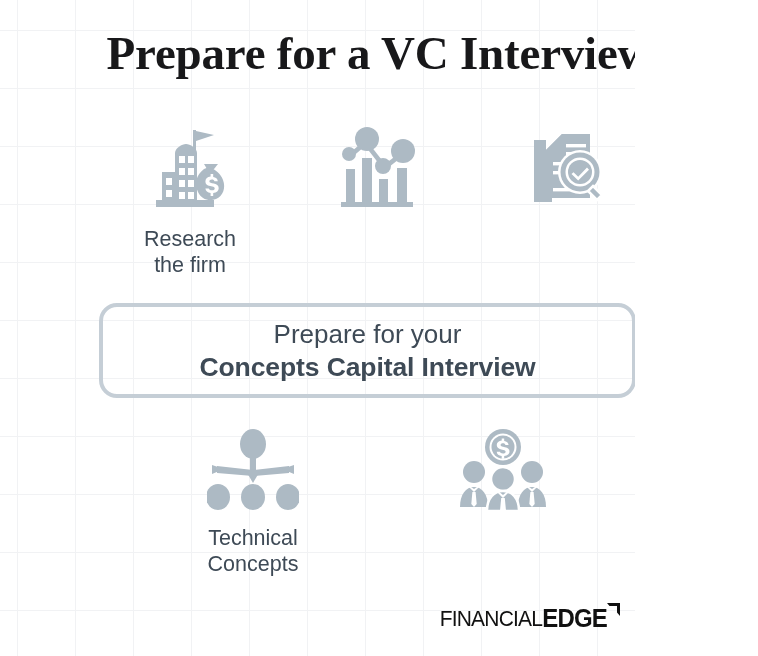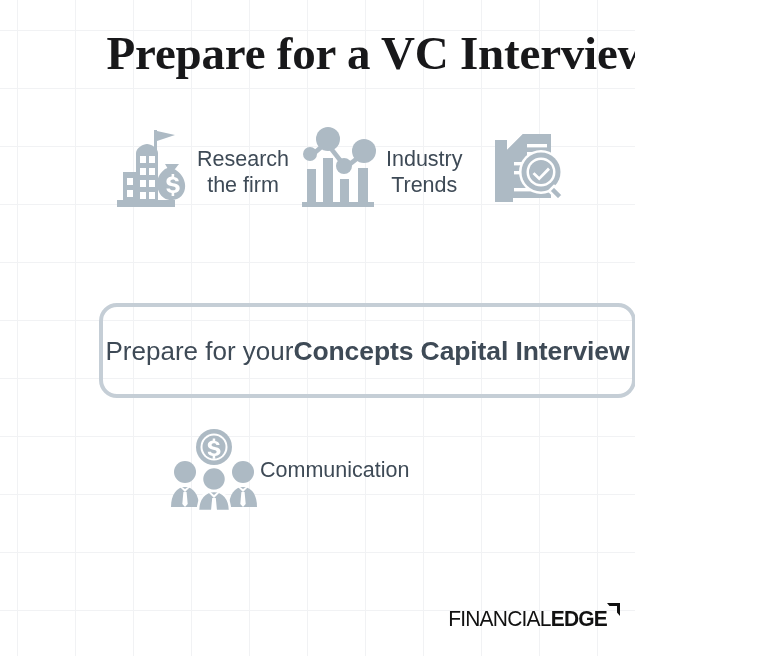--- a/index.html
+++ b/index.html
@@ -57,21 +57,21 @@
     top: 415px;
     left: 168px;
     width: 420px;
     display: flex;
     justify-content: space-between;
     align-items: flex-start;
   }
 
   .item {
     display: flex;
-    flex-direction: row;
+    flex-direction: column;
     align-items: center;
     width: 170px;
   }
   .icon-wrap {
     height: 96px;
     display: flex;
     align-items: flex-end;
     justify-content: center;
   }
   .item-label {
@@ -92,21 +92,21 @@
   .callout {
     position: absolute;
     left: 99px;
     top: 303px;
     width: 537px;
     height: 95px;
     border: 4px solid #c5ced6;
     border-radius: 18px;
     box-sizing: border-box;
     display: flex;
-    flex-direction: row;
+    flex-direction: column;
     align-items: center;
     justify-content: center;
     background: transparent;
   }
   .callout-line1 {
     font-size: 26px;
     line-height: 32px;
     color: #3e4a56;
     font-weight: normal;
   }
@@ -130,21 +130,21 @@
   .logo-thin {
     font-size: 21px;
     line-height: 22px;
     font-weight: normal;
     letter-spacing: -0.8px;
     color: #111111;
     transform: scaleY(1.04);
     font-family: "Liberation Sans", sans-serif;
   }
   .logo-bold {
-    font-size: 21px;
+    font-size: 24px;
     line-height: 22px;
     font-weight: bold;
     letter-spacing: -0.8px;
     color: #111111;
     transform: scaleY(1.04);
     font-family: "Liberation Sans", sans-serif;
   }
   .logo-mark {
     margin-left: 0px;
     margin-top: -5px;
@@ -216,22 +216,20 @@
 
             <rect x="13" y="47" width="9" height="33"></rect>
             <rect x="29" y="36" width="10" height="44"></rect>
             <rect x="46" y="57" width="9" height="23"></rect>
             <rect x="64" y="46" width="10" height="34"></rect>
 
             <rect x="8" y="80" width="72" height="5"></rect>
           </g>
         </svg>
       </div>
-      <div class="item-label">Industry
-Trends</div>
     </div>
 
     <div class="item">
       <div class="icon-wrap">
         <svg width="92" height="92" viewBox="0 0 92 92" aria-hidden="true">
           <g fill="#adbac4">
 
             <path d="M12 18 L30 18 L30 80 L12 80 Z"></path>
 
             <path d="M24 12 L52 12 L68 12 L68 76 L24 76 Z"></path>
@@ -263,20 +261,46 @@
 
   </div>
 
   <div class="callout">
     <div class="callout-line1">Prepare for your</div>
     <div class="callout-line2">Concepts Capital Interview</div>
   </div>
 
   <div class="row-bottom">
 
+    <div class="item">
+      <div class="icon-wrap">
+        <svg width="92" height="82" viewBox="0 0 92 82" aria-hidden="true">
+          <g fill="#adbac4">
+
+            <ellipse cx="46" cy="15" rx="13" ry="15"></ellipse>
+
+            <rect x="43" y="29" width="6" height="13"></rect>
+
+            <path d="M10 37 L46 41 L82 37 L82 44 L46 47 L10 44 Z"></path>
+
+            <path d="M5 36 L17 40 L5 45 Z"></path>
+
+            <path d="M87 36 L75 40 L87 45 Z"></path>
+
+            <path d="M39 42 L53 42 L46 54 Z"></path>
+
+            <ellipse cx="11" cy="68" rx="12" ry="13"></ellipse>
+            <ellipse cx="46" cy="68" rx="12" ry="13"></ellipse>
+            <ellipse cx="81" cy="68" rx="12" ry="13"></ellipse>
+          </g>
+        </svg>
+      </div>
+      <div class="item-label">Technical
+Concepts</div>
+    </div>
 
     <div class="item">
       <div class="icon-wrap">
         <svg width="92" height="82" viewBox="0 0 92 82" aria-hidden="true">
           <g fill="#adbac4">
 
             <circle cx="46" cy="18" r="18"></circle>
           </g>
           <g fill="#ffffff">
             <circle cx="46" cy="18" r="13.5"></circle>
@@ -304,21 +328,20 @@
             <path d="M15.4 63 h3.2 l1.1 12 l-2.7 3 l-2.7-3 Z"></path>
 
             <path d="M70 58 L75 63 L80 58 L78 58 L75 60 L72 58 Z"></path>
             <path d="M73.4 63 h3.2 l1.1 12 l-2.7 3 l-2.7-3 Z"></path>
 
             <path d="M40 63 L46 69 L52 63 L49.6 63 L46 66 L42.4 63 Z"></path>
             <path d="M44.2 69 h3.6 l1.2 12.5 l-3 3.2 l-3-3.2 Z"></path>
           </g>
         </svg>
       </div>
-      <div class="item-label">Communication</div>
     </div>
 
   </div>
 
   <div class="logo">
     <span class="logo-thin">FINANCIAL</span>
       <span class="logo-bold">EDGE</span>
     <span class="logo-mark">
       <svg width="14" height="18" viewBox="0 0 14 18" aria-hidden="true">
         <path d="M0 0 L13 0 L13 13 L10 9.5 L10 3 L2.5 3 Z" fill="#111111"></path>

